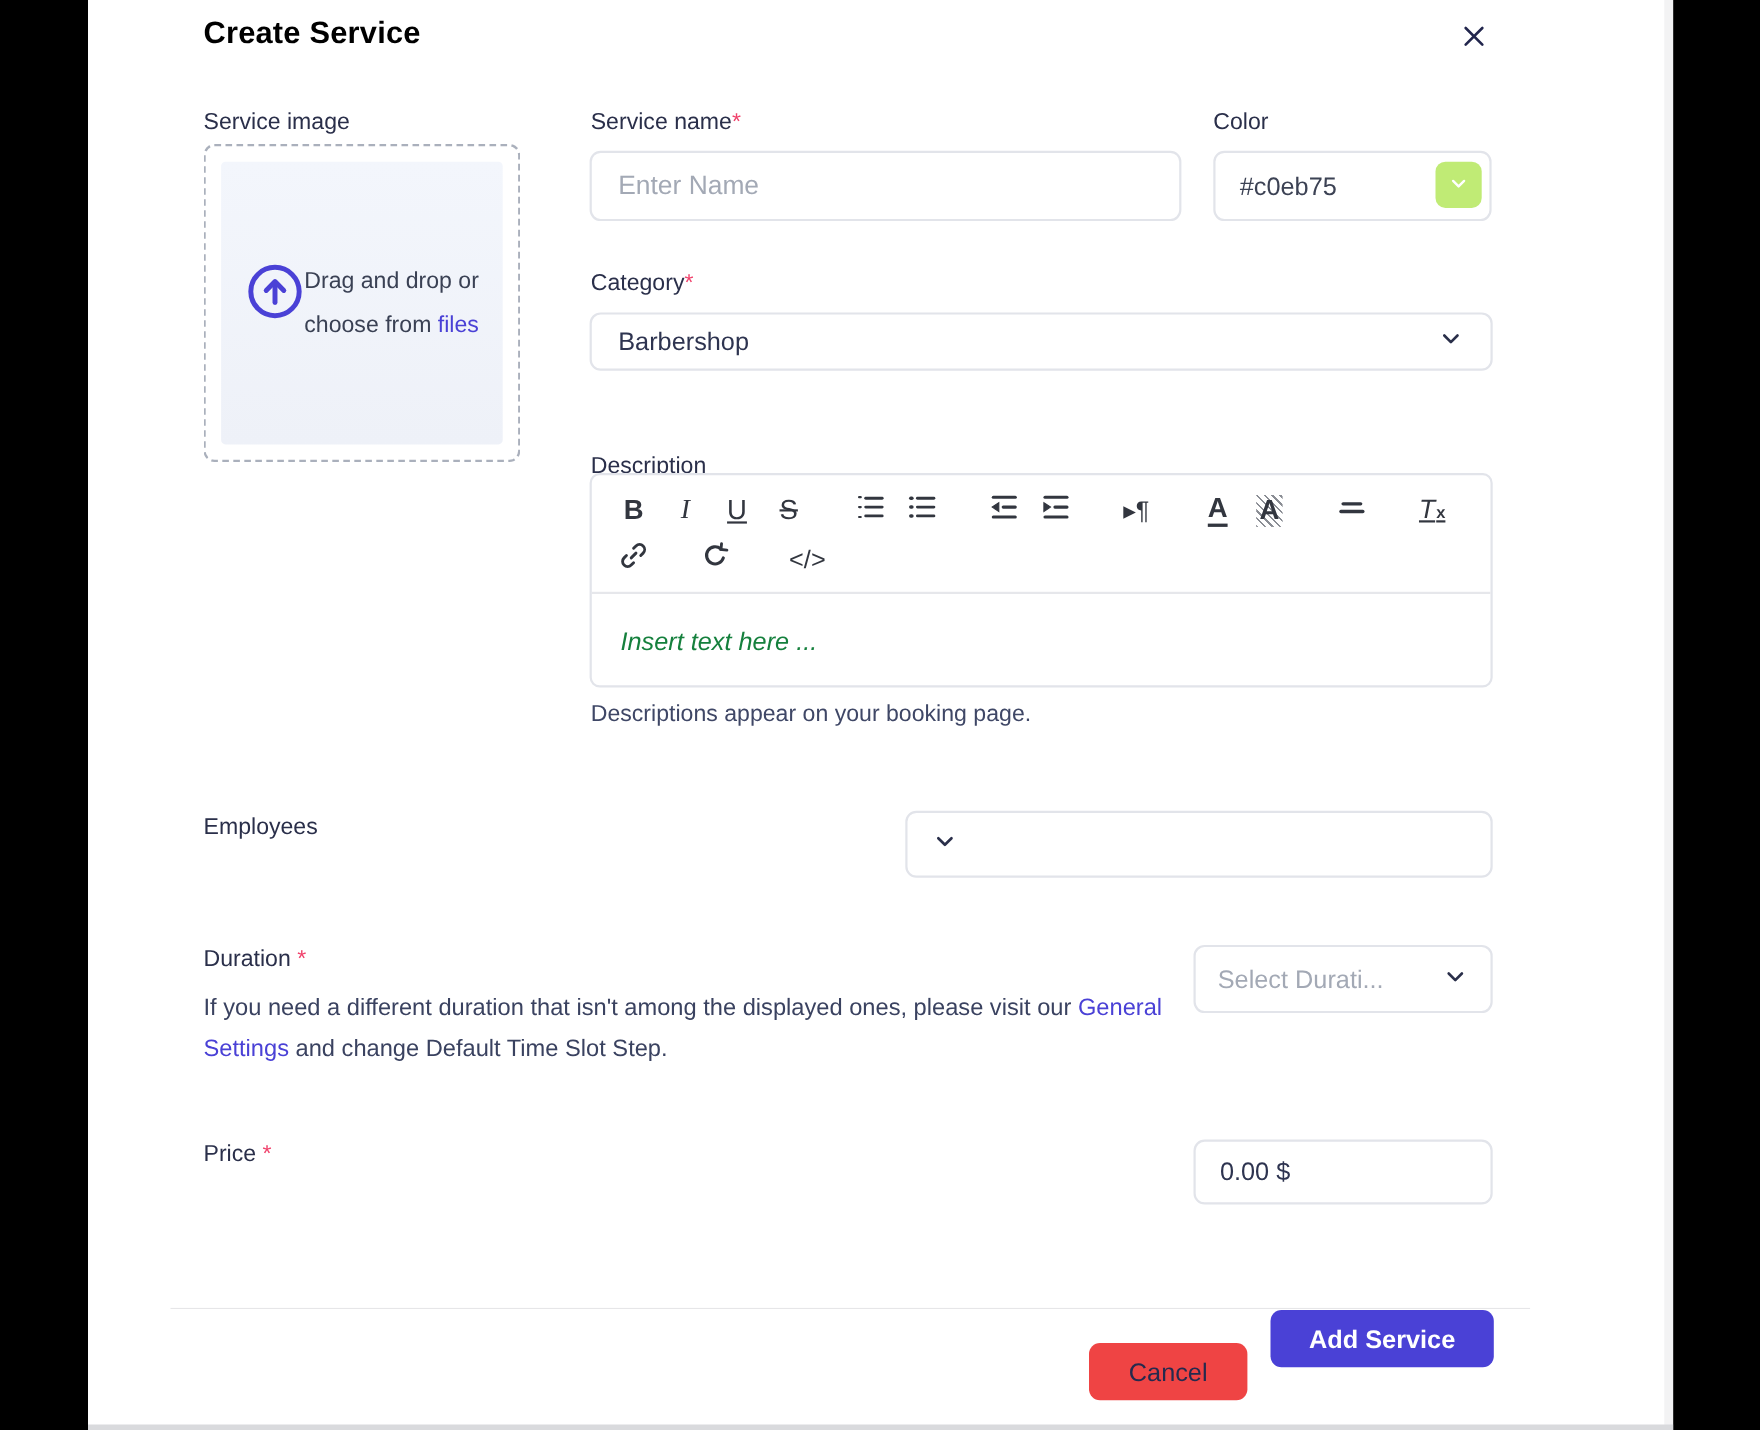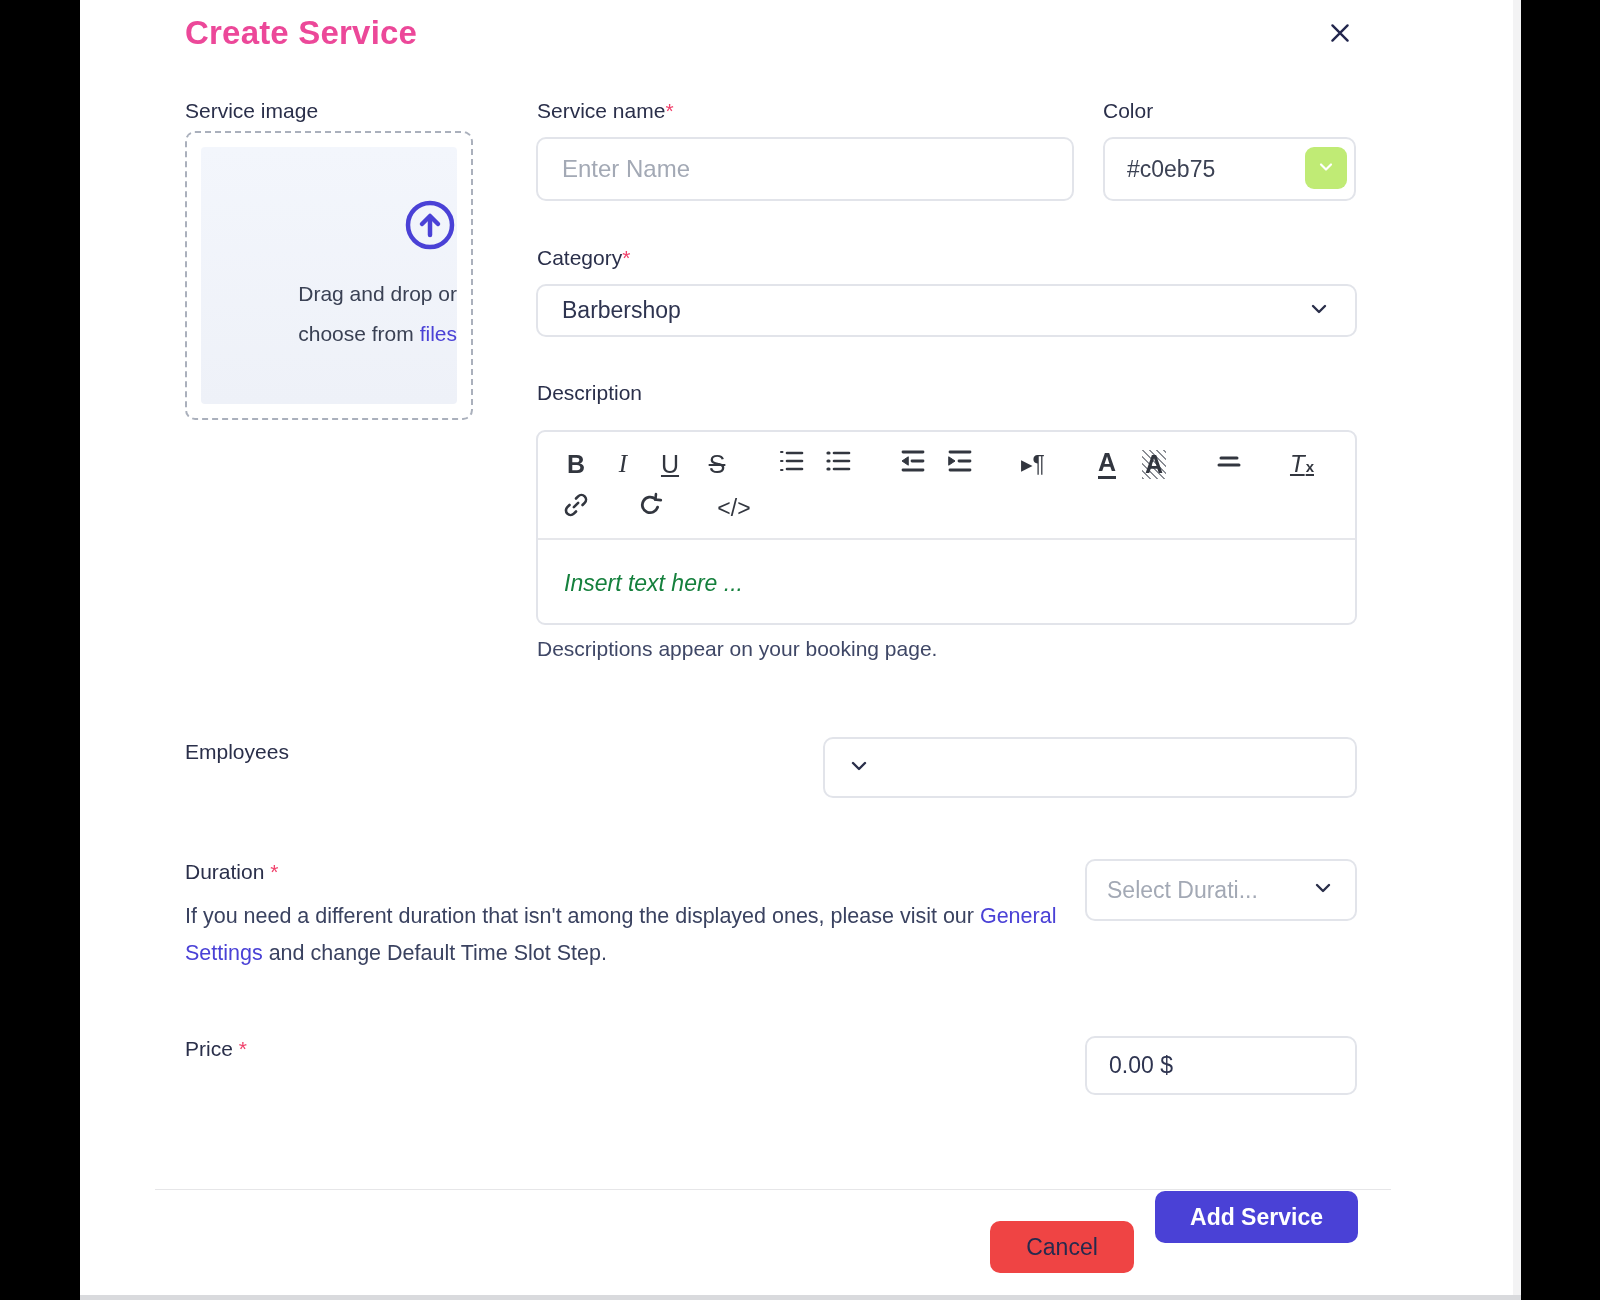--- a/index.html
+++ b/index.html
@@ -8,36 +8,36 @@
 
   .modal { position:absolute; left:80px; top:0; width:1441px; height:1300px;
            background:#ffffff; }
   .scroll-strip { position:absolute; right:0; top:0; width:8px; height:1300px;
                   background:#f3f3f4; }
   .bottom-strip { position:absolute; left:0; bottom:0; width:100%; height:5px;
                   background:#d9dadd; }
 
   .abs { position:absolute; }
 
-  .title { left:105px; top:14px; font-size:33px; font-weight:700; color:#ec4899;
+  .title { left:105px; top:14px; font-size:28px; font-weight:700; color:#000000;
            letter-spacing:.2px; }
   .close { left:1240px; top:14px; width:40px; height:40px; border:none; background:none;
            cursor:pointer; }
   .close svg { width:26px; height:26px; stroke:#22264d; stroke-width:2.2; fill:none;
                stroke-linecap:round; }
 
   .label { font-size:21px; color:#2a2f4a; }
   .req { color:#f0416b; }
 
   
   .upload { left:105px; top:131px; width:288px; height:289px;
             border:2px dashed #aab0bc; border-radius:10px; padding:14px; cursor:pointer; }
   .upload-inner { width:100%; height:100%; border-radius:4px;
             background:linear-gradient(180deg,#f3f6fc 0%,#eef1f8 100%);
-            display:flex; flex-direction:column; align-items:flex-end; justify-content:center; }
+            display:flex; flex-direction:row; align-items:center; justify-content:center; }
   .upload-icon { width:54px; height:54px; margin-bottom:22px; }
   .upload-text { font-size:21px; color:#3a4154; text-align:center; line-height:40px; }
   .upload-link { color:#4a41d6; }
 
   
   .box { background:#fff; border:2px solid #e2e4ea; border-radius:10px; }
   input.box { outline:none; font-family:"Liberation Sans","DejaVu Sans",sans-serif; }
   input.box::placeholder { color:#a3a9b5; opacity:1; }
 
   .name-input { left:456px; top:137px; width:538px; height:64px; padding:0 24px;
@@ -159,21 +159,21 @@
   </div>
   <div class="abs box select category-select">
     <span class="val">Barbershop</span>
     <span>
       <svg viewBox="0 0 24 24">
           <path d="M6 9 L12 15 L18 9"></path>
         </svg>
     </span>
   </div>
 
-  <div class="abs label" style="left:457px; top:381px;text-align:center;">
+  <div class="abs label" style="left:457px; top:412px;text-align:center;">
     <span>Description</span>
   </div>
   <div class="abs editor">
     <div class="toolbar">
       <div class="tb-row">
         <button class="tb-btn g-bold">B</button>
         <button class="tb-btn g-italic">I</button>
         <button class="tb-btn g-under">U</button>
         <button class="tb-btn g-strike">S</button>
         <button class="tb-btn gap">

